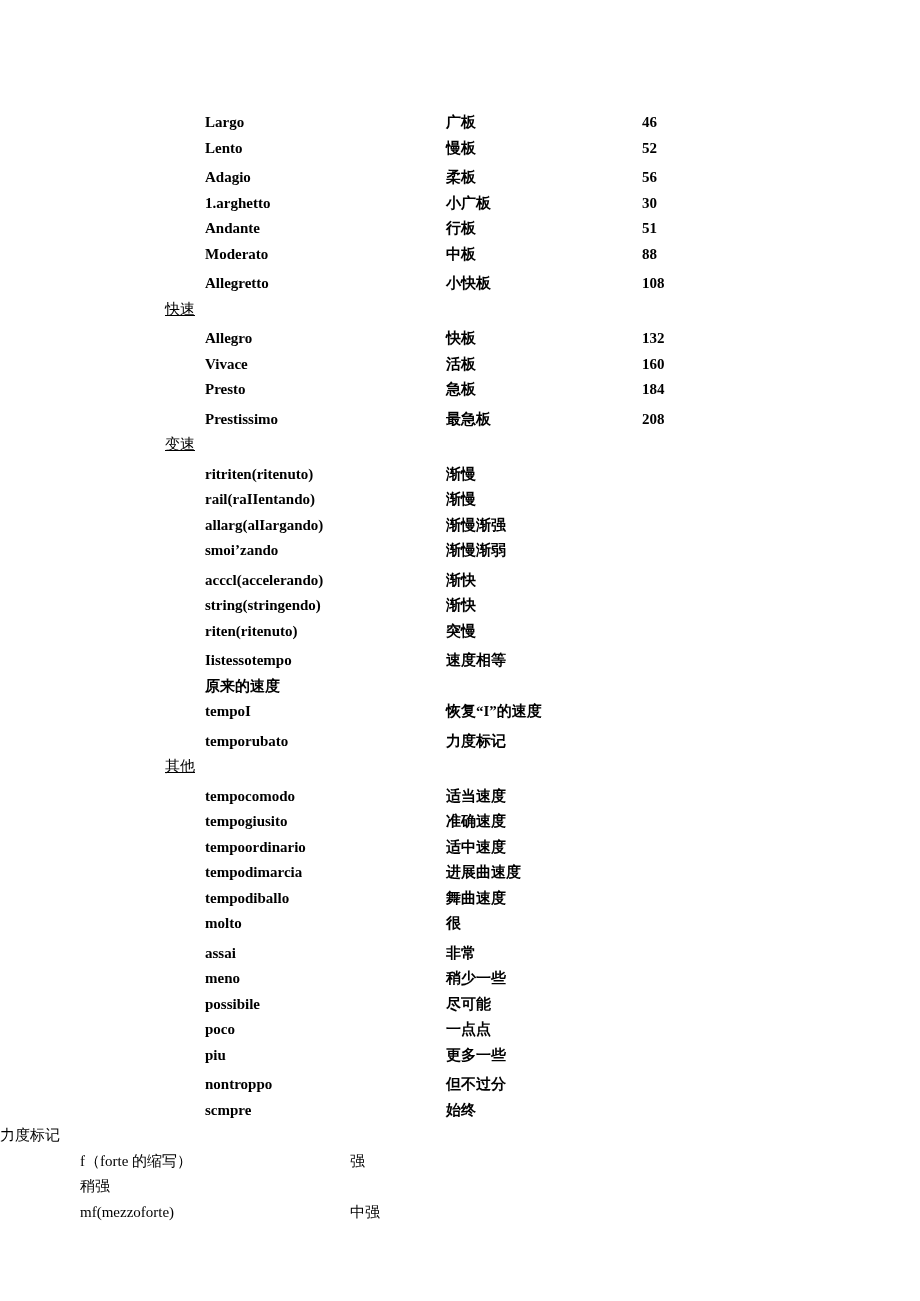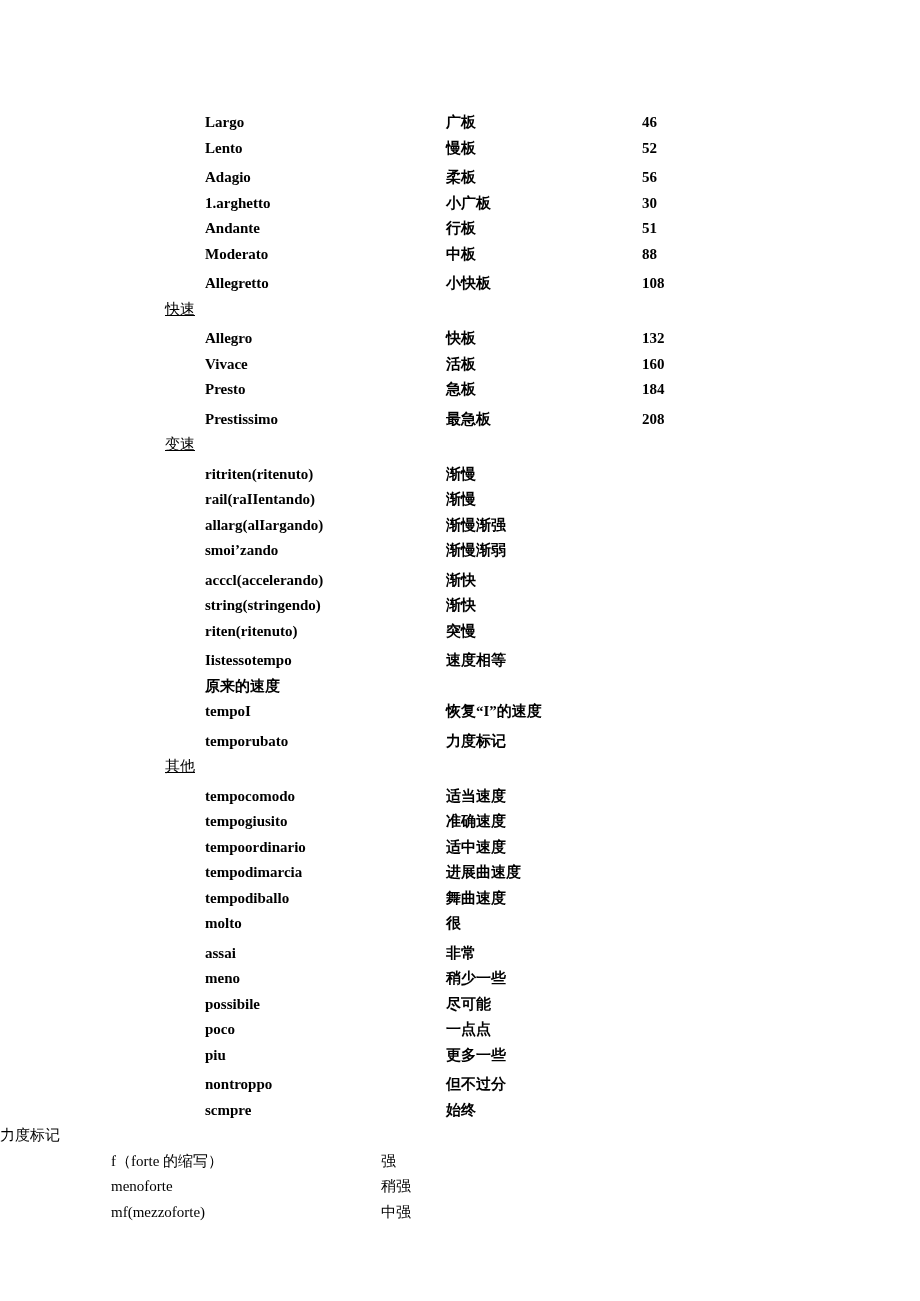--- a/index.html
+++ b/index.html
@@ -24,21 +24,21 @@
   }
   .sect {
     padding-left: 165px;
     text-decoration: underline;
   }
   .sect2 {
   }
   .row3 {
     display: grid;
     grid-template-columns: 270px 100px;
-    padding-left: 111px;
+    padding-left: 80px;
   }
   .c1, .c2, .c3 { white-space: nowrap; }
   .c3 { text-align: left; }
   .gap0 { height: 4px; }
 </style>
 </head>
 <body>
 
 <div class="page">
 
@@ -239,21 +239,20 @@
       <span></span>
     </div>
 
   <div class="sect2"><span>力度标记</span></div>
 
   <div class="row3">
     <span>f（forte 的缩写）</span>
     <span>强</span>
   </div>
   <div class="row3">
-    <span>menoforte</span>
     <span>稍强</span>
   </div>
   <div class="row3">
     <span>mf(mezzoforte)</span>
     <span>中强</span>
   </div>
 
 </div>
 
 </body></html>

